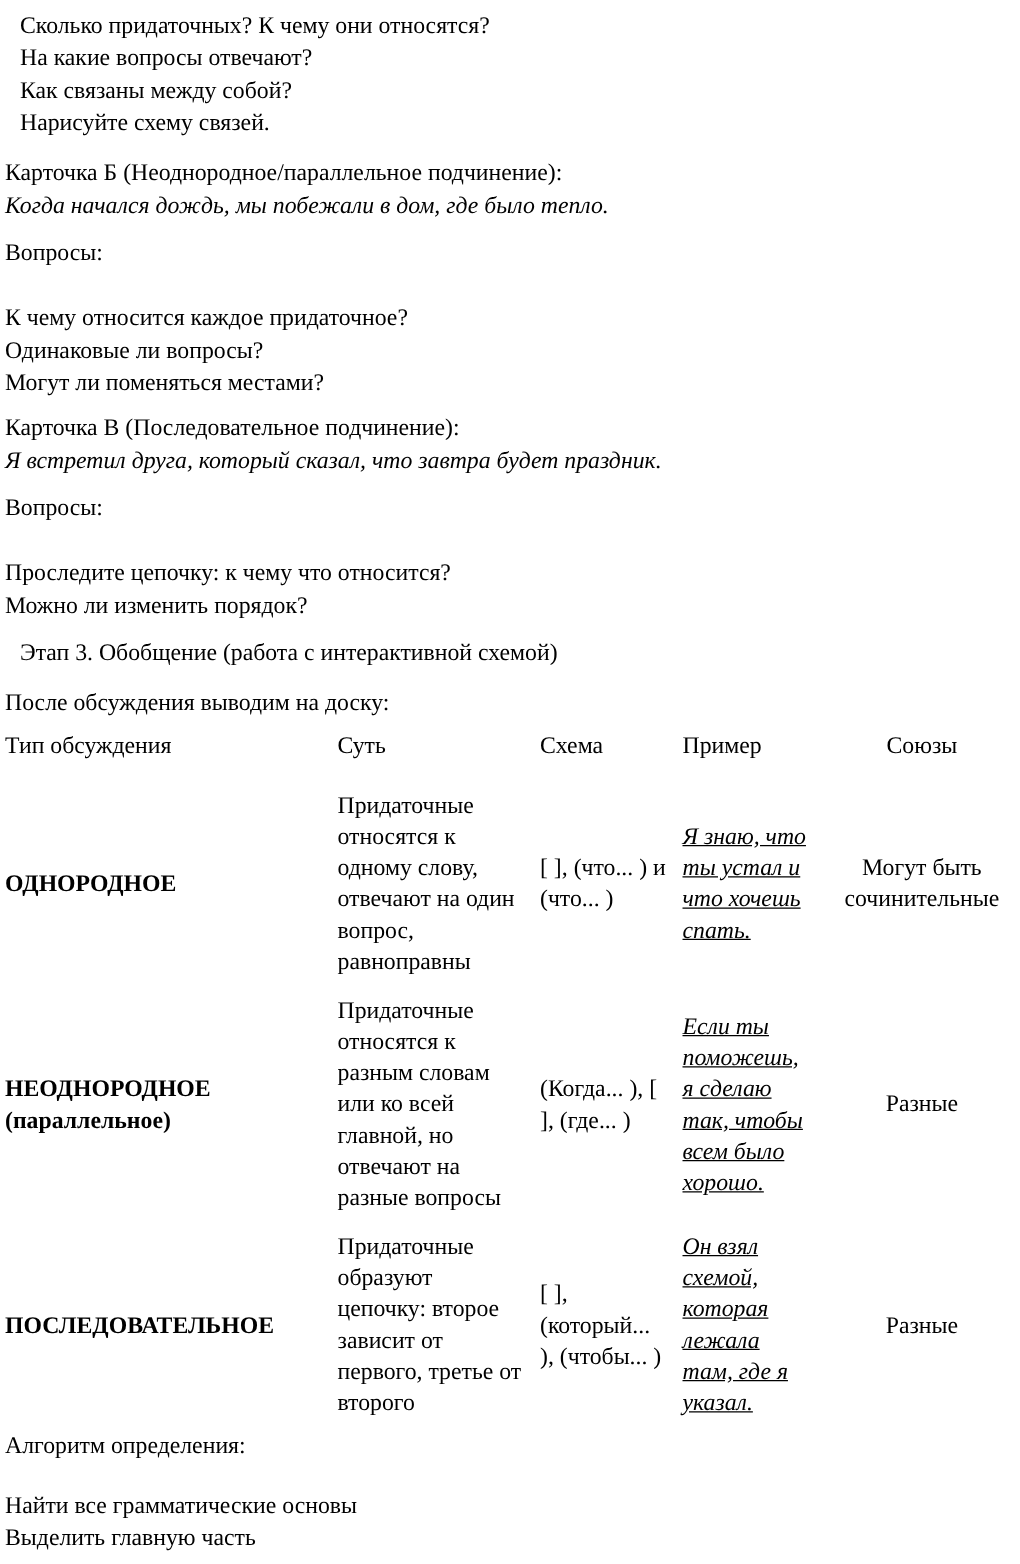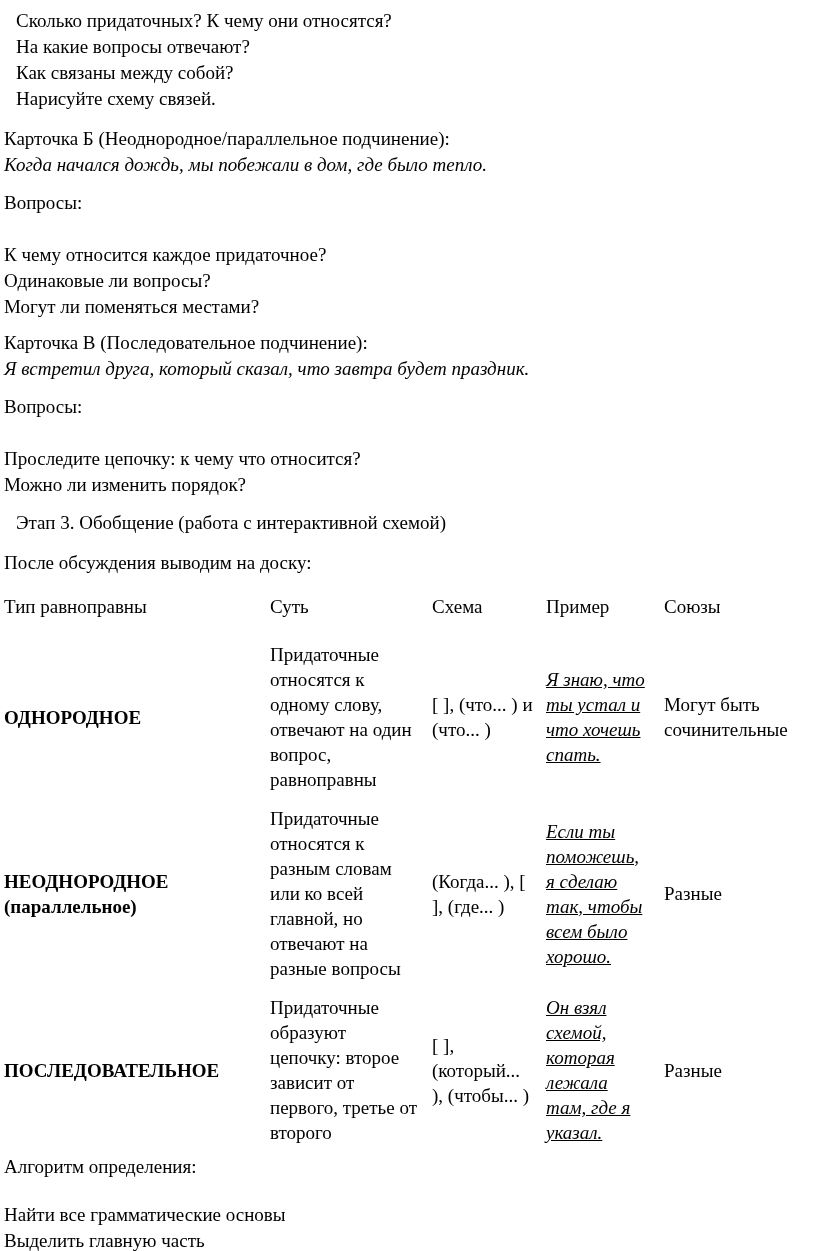--- a/index.html
+++ b/index.html
@@ -15,39 +15,39 @@
     box-sizing: border-box;
     padding: 8px 8px 0 4px;
   }
   .b { font-weight: 400; }
   .i { font-style: italic; }
   .para { margin: 0 0 14px 12px; }
   .tight { margin: 0; }
   .mb12 { margin-bottom: 12px; }
   .mb26 { margin-bottom: 26px; }
   .mb10 { margin-bottom: 10px; }
-  .mb18 { margin-bottom: 18px; }
+  .mb18 { margin-bottom: 8px; }
 
   table.scheme {
     border-collapse: collapse;
     table-layout: fixed;
     width: 812px;
     line-height: 25px;
   }
   table.scheme th {
     text-align: left;
     font-weight: 400;
     vertical-align: top;
     padding: 0 12px 16px 0;
   }
   table.scheme td {
     vertical-align: middle;
     padding: 7px 12px 7px 0;
   }
-  table.scheme td:last-child, table.scheme th:last-child { padding-right: 5px; }
+  table.scheme td:last-child, table.scheme th:last-child { padding-right: 5px; text-align: center; }
   .col-type  { width: 266px; }
   .col-sut   { width: 162px; }
   .col-schema{ width: 114px; }
   .col-ex    { width: 118px; }
   .col-union { width: 152px; }
   td.type-cell { font-weight: 700; }
   td.ex-cell { font-style: italic; text-decoration: underline; }
   .algo-head { margin: 2px 0 0 0; }
   .algo-list { margin-top: 22px; }
 </style>
@@ -84,21 +84,21 @@
 <table class="scheme">
   <colgroup>
     <col class="col-type">
       <col class="col-sut">
       <col class="col-schema">
       <col class="col-ex">
       <col class="col-union">
   </colgroup>
   <thead>
     <tr>
-      <th>Тип равноправны</th>
+      <th>Тип обсуждения</th>
       <th>Суть</th>
       <th>Схема</th>
       <th>Пример</th>
       <th>Союзы</th>
     </tr>
   </thead>
   <tbody>
     <tr>
       <td class="type-cell">ОДНОРОДНОЕ</td>
       <td>Придаточные относятся к одному слову, отвечают на один вопрос, равноправны</td>

